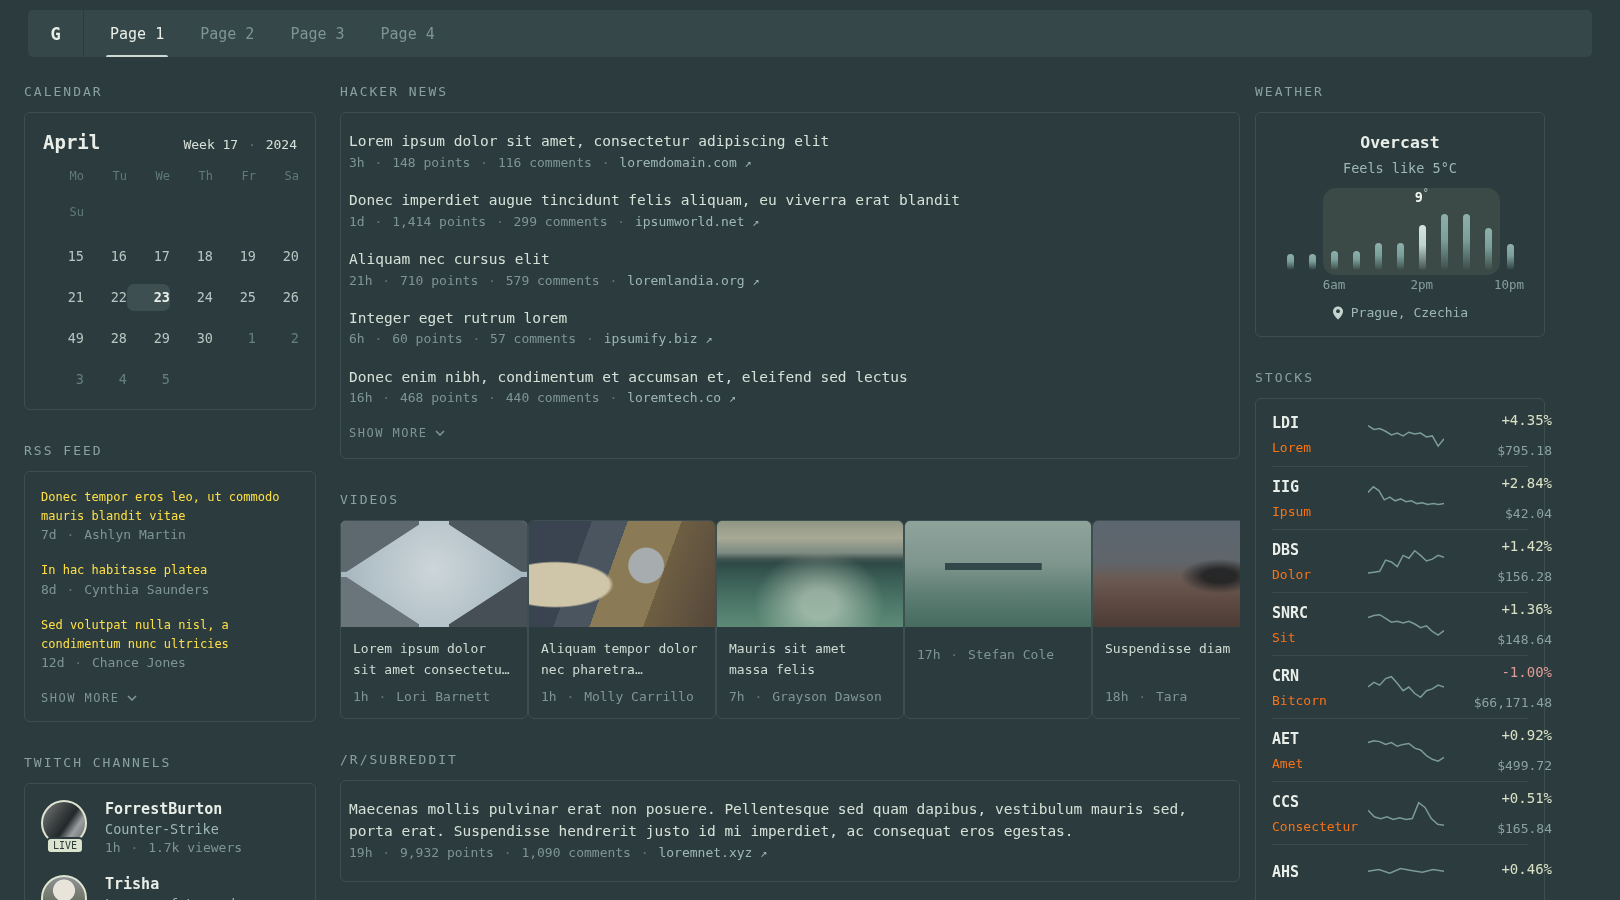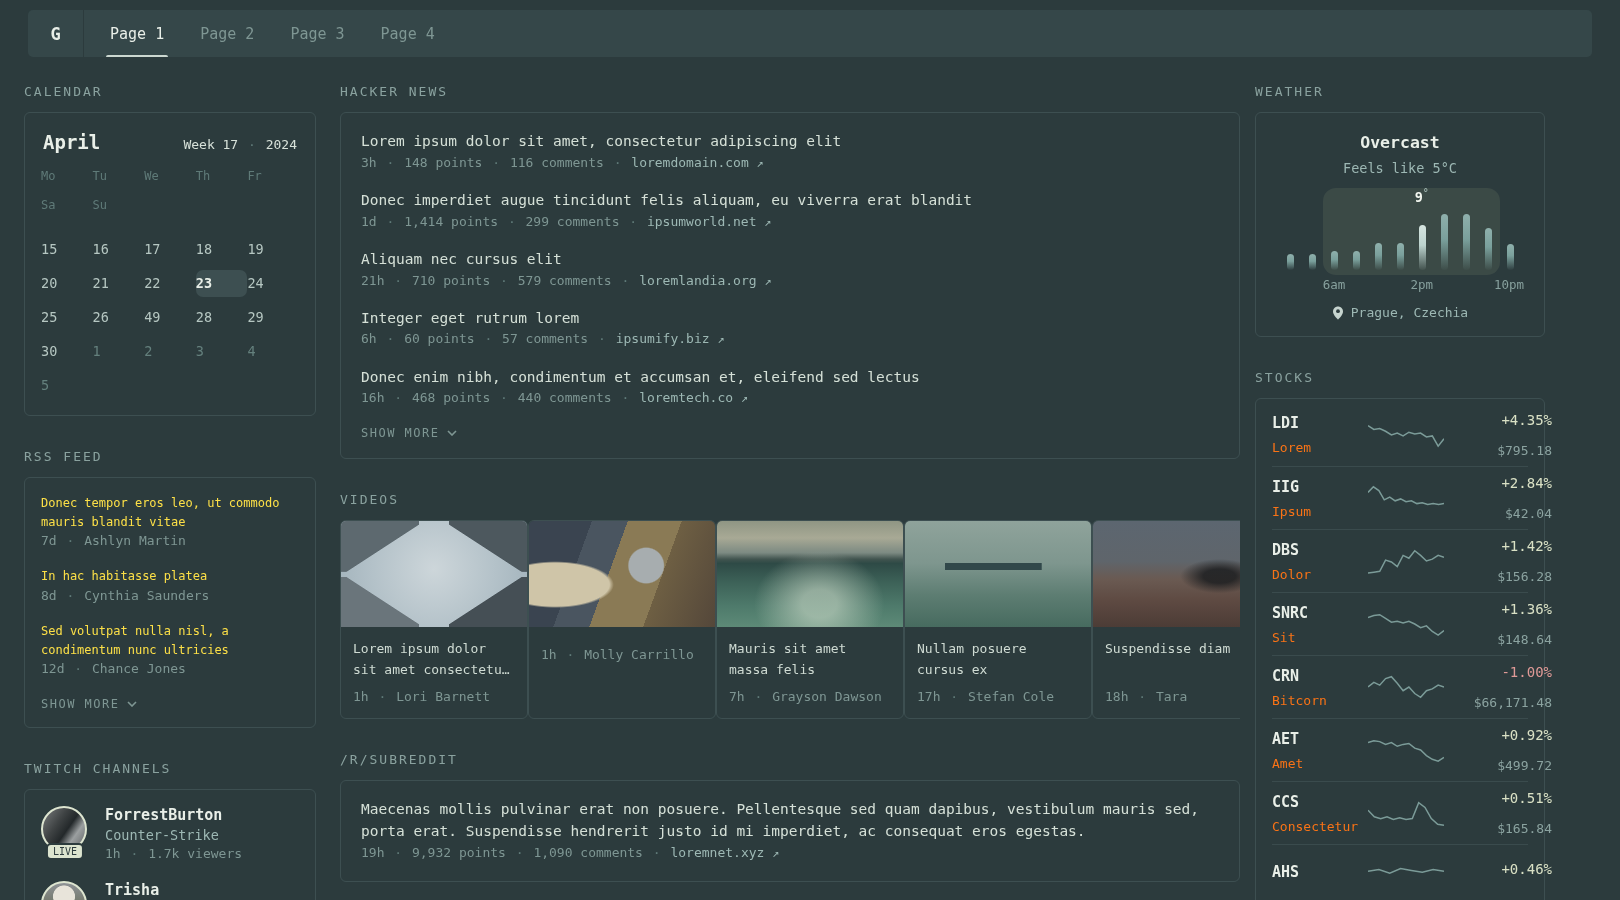--- a/index.html
+++ b/index.html
@@ -30,21 +30,21 @@
   .chev{width:10px;height:6px;}
   .chev polyline{fill:none;stroke:var(--muted);stroke-width:1.6;}
   .dot{color:var(--dim);padding:0 2px;}
   .meta{font-size:13px;color:var(--muted);line-height:1.55;}
   .host{color:var(--accent);cursor:pointer;}
   .arrow{color:var(--accent);font-size:12px;}
   
   .cal-head{display:flex;justify-content:space-between;align-items:baseline;padding:2px 2px 0;}
   .cal-month{font-size:19px;font-weight:bold;color:var(--bright);}
   .cal-week{font-size:13px;color:var(--text);}
-  .cal-grid{display:grid;grid-template-columns:repeat(5,1fr);row-gap:7px;margin-top:16px;text-align:left;}
+  .cal-grid{display:grid;grid-template-columns:repeat(6,1fr);row-gap:14px;margin-top:16px;text-align:right;}
   .cal-wd{font-size:12px;color:var(--dim);padding-bottom:8px;}
   .cal-day{font-size:13.5px;color:#b6c7c2;height:27px;line-height:27px;border-radius:7px;}
   .cal-day.outside{color:#64807d;}
   .cal-day.selected{background:var(--sel);color:var(--bright);font-weight:bold;}
   
   .feed-item+.feed-item{margin-top:16px;}
   .feed-title{font-size:12px;color:#fde047;line-height:1.55;cursor:pointer;}
   
   .tw-row{display:flex;gap:16px;align-items:flex-start;}
   .tw-row+.tw-row{margin-top:20px;}
@@ -53,21 +53,21 @@
   .offline .avatar{border-color:#4e6a6c;}
   .live-badge{position:absolute;left:50%;bottom:-8px;transform:translateX(-50%);background:var(--live);color:#2c3b3d;font-size:10px;padding:1px 5px;border-radius:5px;border:2px solid var(--bg);}
   .av-forrest{background:linear-gradient(125deg,#7a7d7e 0%,#3f4344 35%,#23282a 55%,#9b9fa0 72%,#5c6061 100%);}
   .av-trisha{background:radial-gradient(circle at 50% 32%,#e8e4da 0 30%,rgba(0,0,0,0) 32%),linear-gradient(to bottom,#8e9296 0%,#757a6e 45%,#4a4f45 100%);}
   .av-kendall{background:radial-gradient(circle at 45% 45%,#d9b491 0 35%,rgba(0,0,0,0) 40%),linear-gradient(135deg,#e8d9c8 0%,#b5987f 50%,#8c7460 100%);}
   .tw-name{font-size:15px;font-weight:bold;color:var(--bright);cursor:pointer;}
   .offline .tw-name{color:var(--accent);font-weight:bold;}
   .tw-game{font-size:13.5px;color:var(--accent);margin-top:3px;}
   .tw-meta{font-size:13px;color:var(--muted);margin-top:3px;}
   
-  .hn-card{padding:18px 20px;}
+  .hn-card{padding:18px 8px;}
   .hn-item+.hn-item{margin-top:17px;}
   .hn-title{font-size:14.5px;color:#d5e0d7;line-height:1.5;cursor:pointer;}
   
   .video-row{display:flex;width:900px;overflow:hidden;}
   .video-card{flex:none;width:188px;border:1px solid var(--border);border-radius:6px;overflow:hidden;}
   .video-thumb{height:106px;cursor:pointer;}
   .video-body{padding:12px 12px 14px;}
   .video-title{font-size:13px;color:#cfdbd3;line-height:1.6;min-height:42px;cursor:pointer;}
   .video-meta{font-size:13px;color:var(--muted);margin-top:8px;}
   .th-pillars{background:
@@ -332,36 +332,36 @@
             <div class="video-thumb th-pillars"></div>
             <div class="video-body">
               <div class="video-title">Lorem ipsum dolor sit amet consectetu…</div>
               <div class="video-meta"><span>1h</span> <span class="dot">·</span> <span>Lori Barnett</span></div>
             </div>
           </div>
 
           <div class="video-card">
             <div class="video-thumb th-camera"></div>
             <div class="video-body">
+              <div class="video-title">Aliquam tempor dolor nec pharetra…</div>
               <div class="video-meta"><span>1h</span> <span class="dot">·</span> <span>Molly Carrillo</span></div>
             </div>
           </div>
 
           <div class="video-card">
             <div class="video-thumb th-sea"></div>
             <div class="video-body">
               <div class="video-title">Mauris sit amet massa felis</div>
               <div class="video-meta"><span>7h</span> <span class="dot">·</span> <span>Grayson Dawson</span></div>
             </div>
           </div>
 
           <div class="video-card">
             <div class="video-thumb th-canoe"></div>
             <div class="video-body">
-              <div class="video-title">Nullam posuere cursus ex</div>
               <div class="video-meta"><span>17h</span> <span class="dot">·</span> <span>Stefan Cole</span></div>
             </div>
           </div>
 
           <div class="video-card">
             <div class="video-thumb th-fog"></div>
             <div class="video-body">
               <div class="video-title">Suspendisse diam</div>
               <div class="video-meta"><span>18h</span> <span class="dot">·</span> <span>Tara</span></div>
             </div>

